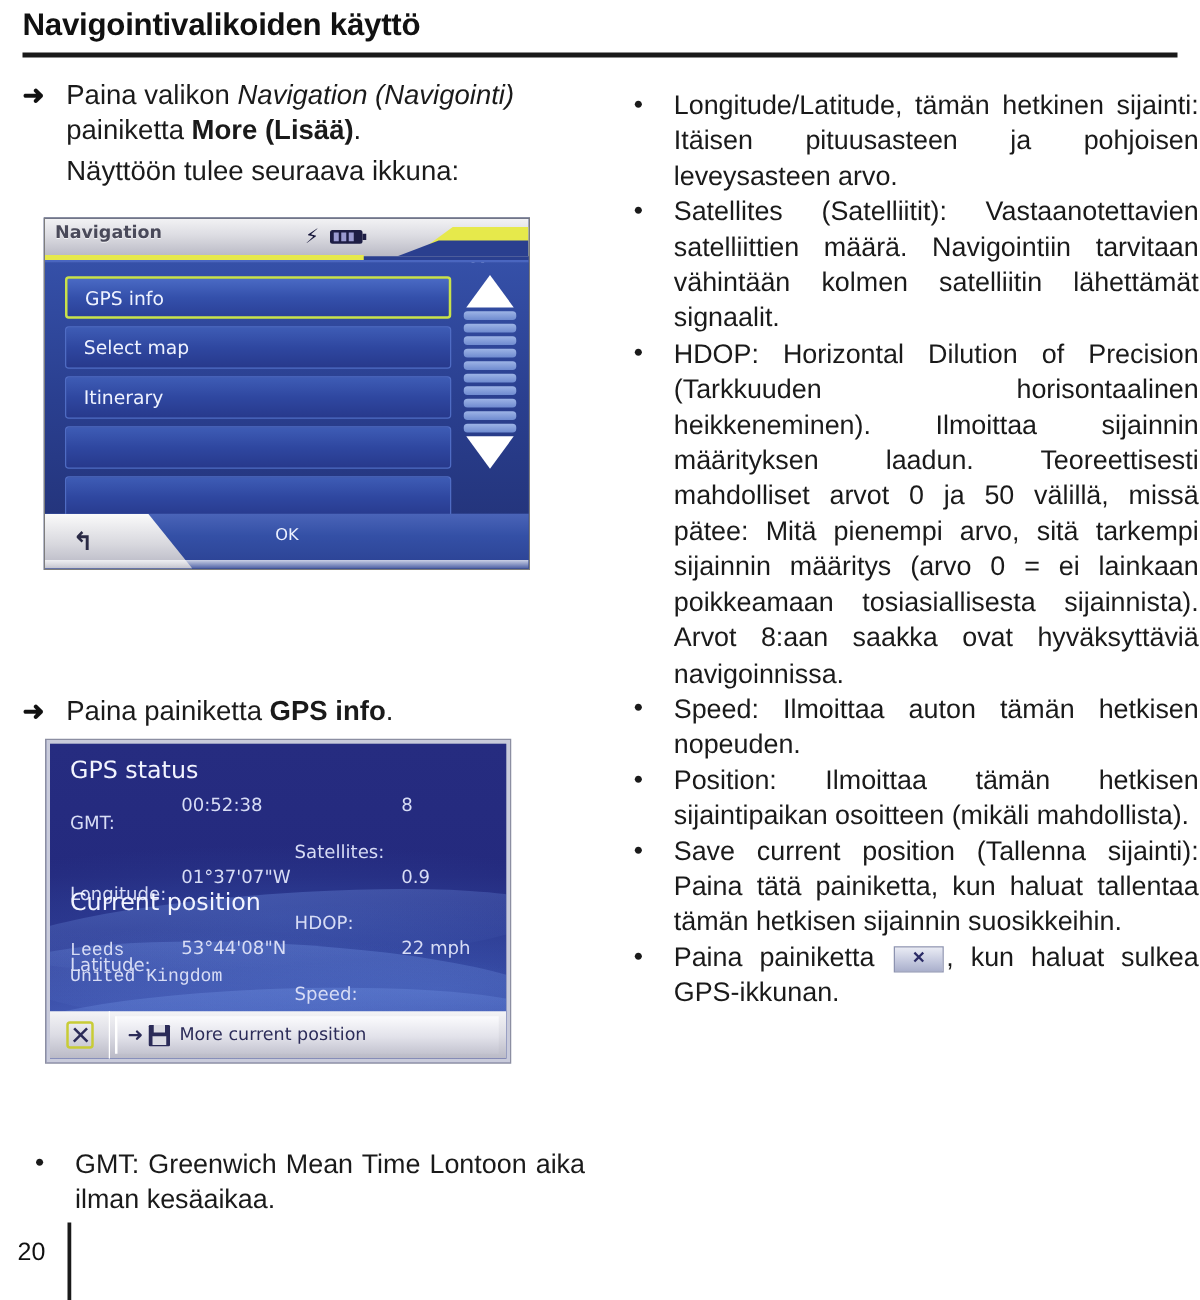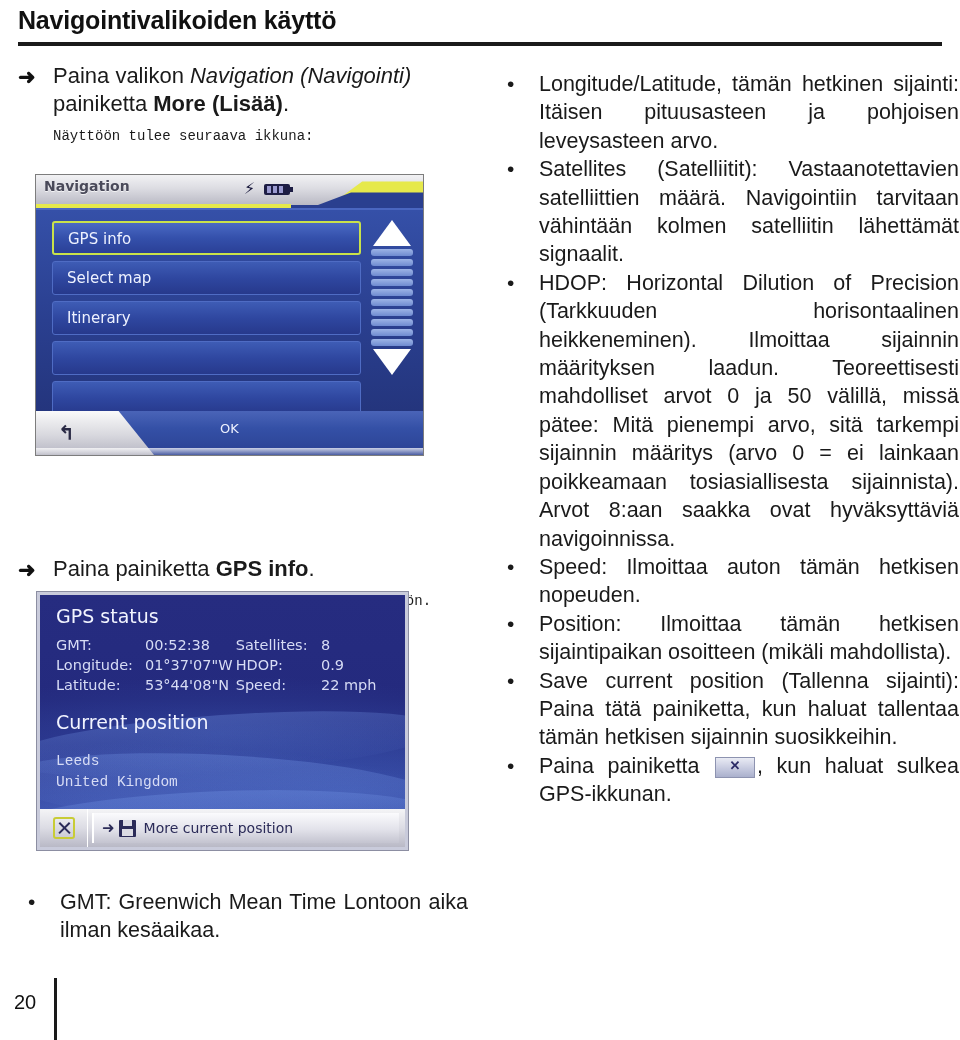--- a/index.html
+++ b/index.html
@@ -68,24 +68,23 @@
     position: absolute;
     left: 0;
     top: 1px;
     font-size: 21px;
     line-height: 28px;
     font-weight: bold;
     color: #111;
   }
   .sub-line {
     padding-left: 35px;
-    font-size: 14px;
+    font-size: 22px;
     line-height: 29px;
     color: #1a1a1a;
-    font-family: Liberation Mono, monospace;
   }
   i.it { font-style: italic; }
   b.bd { font-weight: bold; }
 
   
   .bullets { list-style: none; margin: 0; padding: 0; }
   .bullets li {
     position: relative;
     padding-left: 42px;
     font-size: 21.5px;
@@ -299,23 +298,23 @@
   .gps-wave.w3 { top: 196px; transform: rotate(-2deg); height:64px; }
 
   .gps-h1 {
     position:absolute; left: 16px; top: 10px;
     font-size: 19px; color:#f2f4ff;
   }
   .gps-table {
     position:absolute; left: 16px; top: 40px; right: 10px;
   }
   .gps-row { display:flex; font-size: 14.5px; color:#d7dcf5; line-height: 20px; }
-  .gps-c1 { width: 96px; }
+  .gps-c1 { width: 96px; margin-top: 14px; }
   .gps-c2 { width: 98px; }
-  .gps-c3 { width: 92px; }
+  .gps-c3 { width: 92px; margin-top: 37px; }
   .gps-c4 { width: 80px; }
   .gps-h2 {
     position:absolute; left: 16px; top: 116px;
     font-size: 19px; color:#f2f4ff;
   }
   .gps-place {
     position:absolute; left: 16px; top: 156px;
     font-size: 14.5px; color:#d7dcf5; line-height: 21px; font-family: Liberation Mono, monospace;
   }
   .gps-bottombar {

